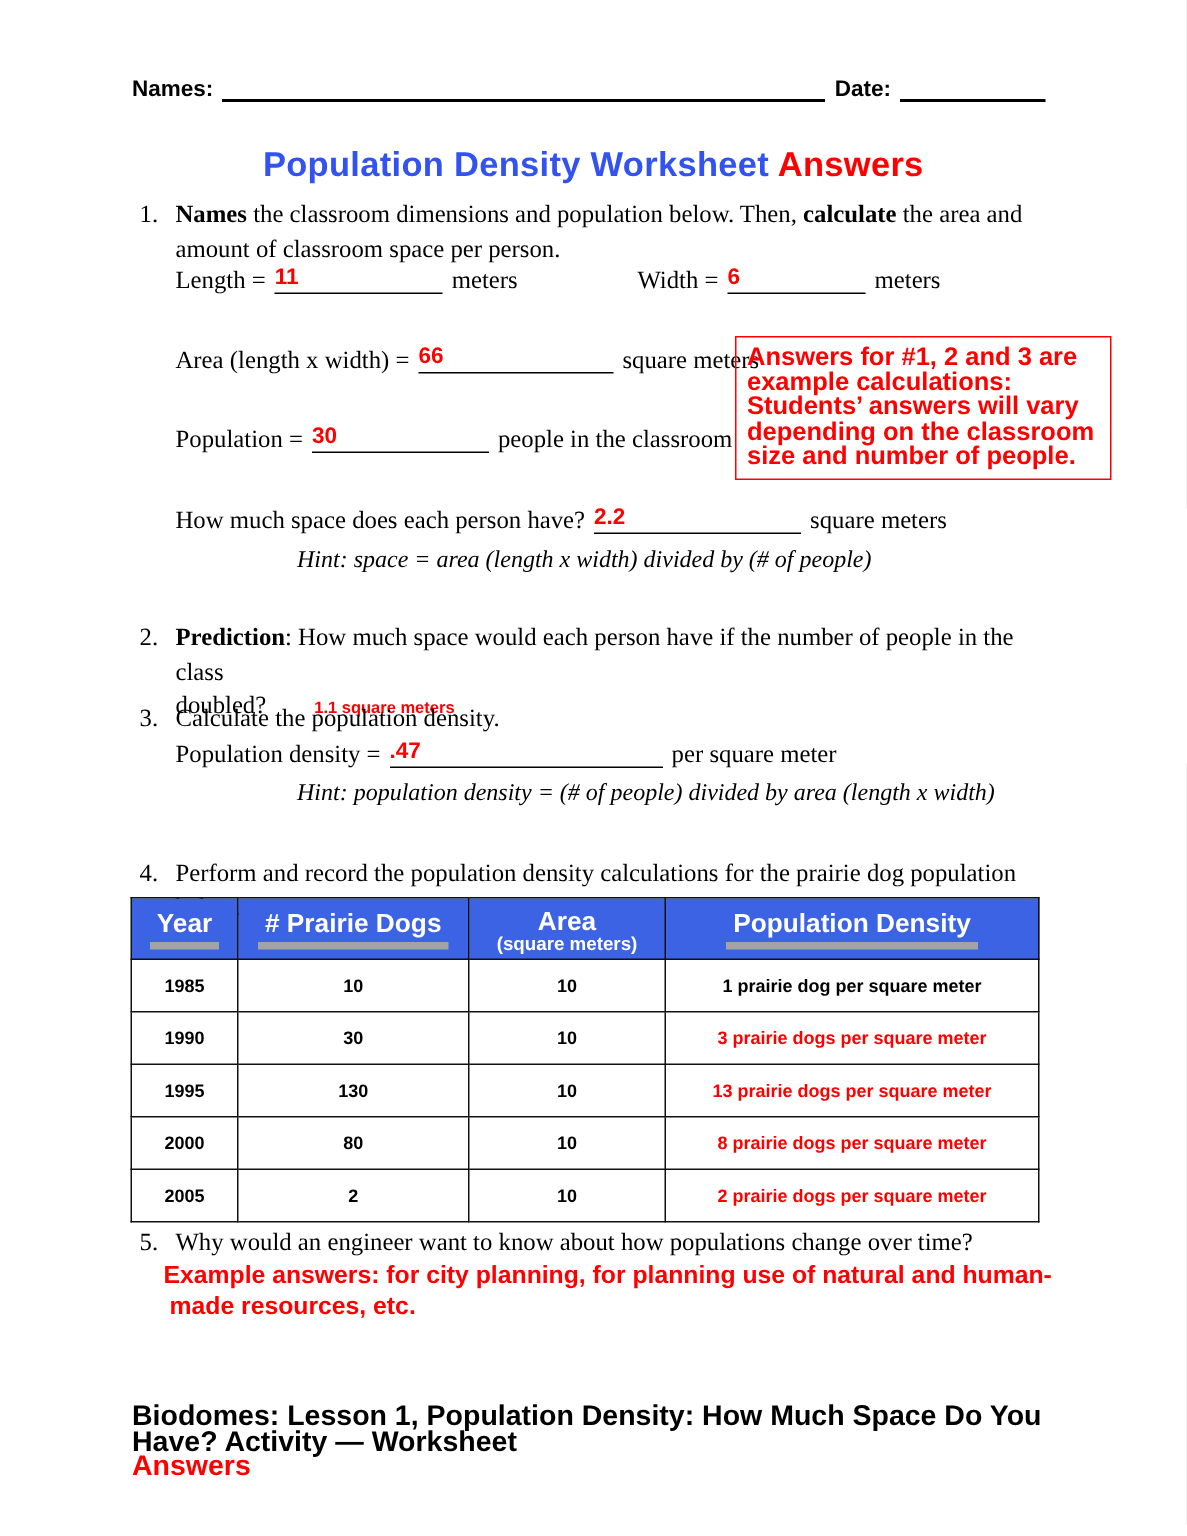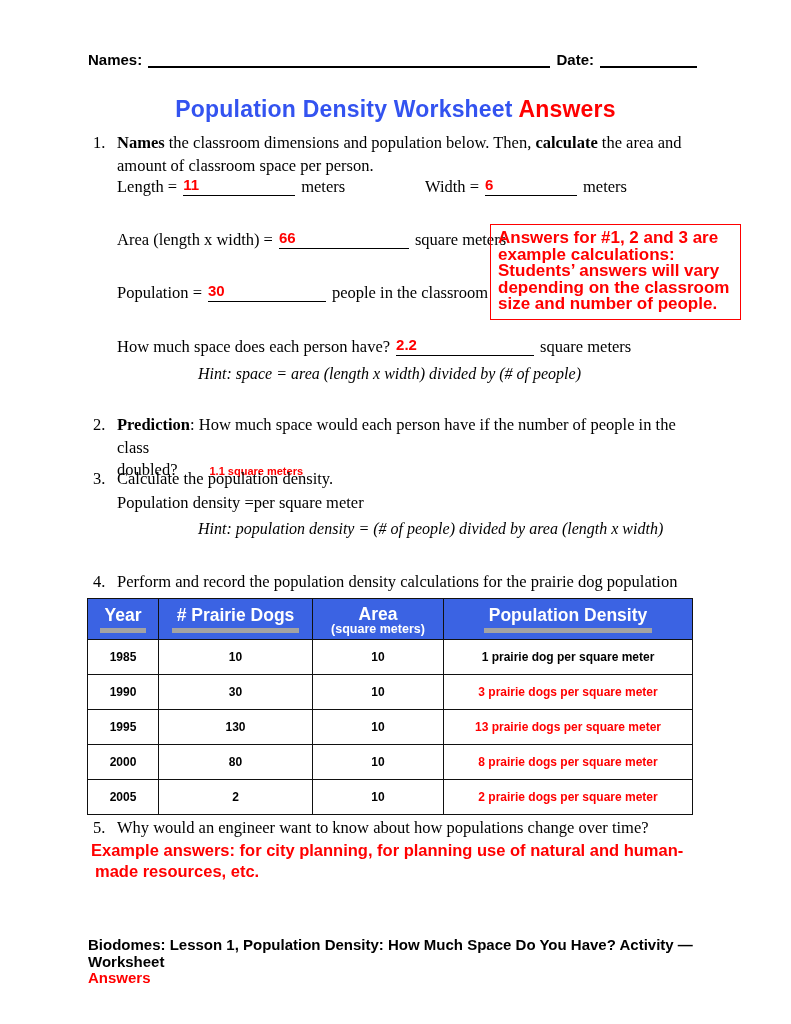--- a/index.html
+++ b/index.html
@@ -85,28 +85,28 @@
   .area-sub{font-size:12.5px;font-weight:bold;line-height:13px;display:block;}
   .area-main{line-height:18px;display:block;margin-top:2px;}
   tbody td{
     height:34px;
     font-family:"Liberation Sans", sans-serif;font-weight:bold;font-size:12px;
   }
   td.dens-black{color:#000;}
   td.dens-red{color:#FF0000;}
 
   
-  .q5-answer{top:840px;left:91px;font-size:16.5px;line-height:21px;}
+  .q5-answer{top:840px;left:109px;font-size:16.5px;line-height:21px;}
   .q5-answer .l2{margin-left:4px;}
 
   
   .footer{
     top:937px;left:88px;width:640px;
     font-family:"Liberation Sans", sans-serif;
-    font-weight:bold;font-size:15px;line-height:16.5px;
+    font-weight:bold;font-size:19px;line-height:16.5px;
   }
   .footer .f2{color:#FF0000;}
 </style>
 </head>
 <body>
 
 <div class="page">
 
   <div class="abs names-row">
     <span>Names:</span>
@@ -146,21 +146,21 @@
 
   <div class="abs item" style="top:414px">
     <span class="num">2.</span><span class="itext"><b>Prediction</b><span>: How much space would each person have if the number of people in the class</span><br><span>doubled?</span><span class="red-ans" style="font-size:11px;margin-left:32px">1.1 square meters</span></span>
   </div>
 
   <div class="abs item" style="top:468px">
     <span class="num">3.</span><span class="itext">Calculate the population density.</span>
   </div>
 
   <div class="abs fill-row" style="top:493px">
-    <span>Population density =</span><span>per square meter</span>
+    <span>Population density =</span><span class="blank" style="width:182px"><span class="ans">.47</span></span><span>per square meter</span>
   </div>
 
   <div class="abs hint" style="top:520px">Hint:  population density = (# of people) divided by area (length x width)</div>
 
   <div class="abs item" style="top:571px">
     <span class="num">4.</span><span class="itext">Perform and record the population density calculations for the prairie dog population below.</span>
   </div>
 
   <div class="abs ptable">
     <table>

